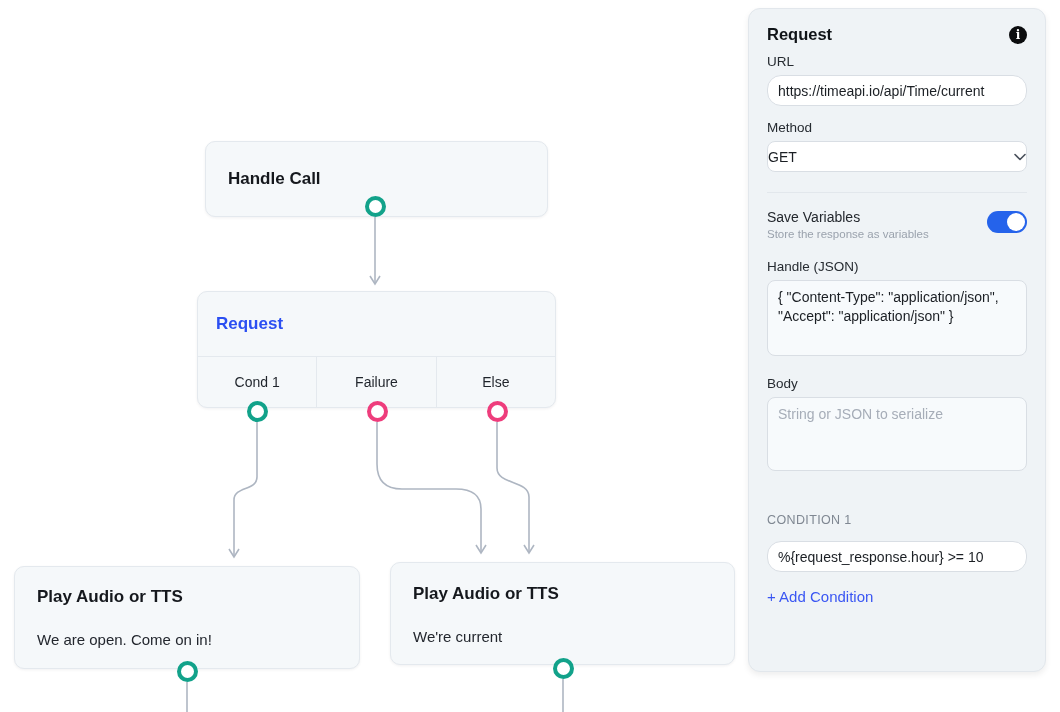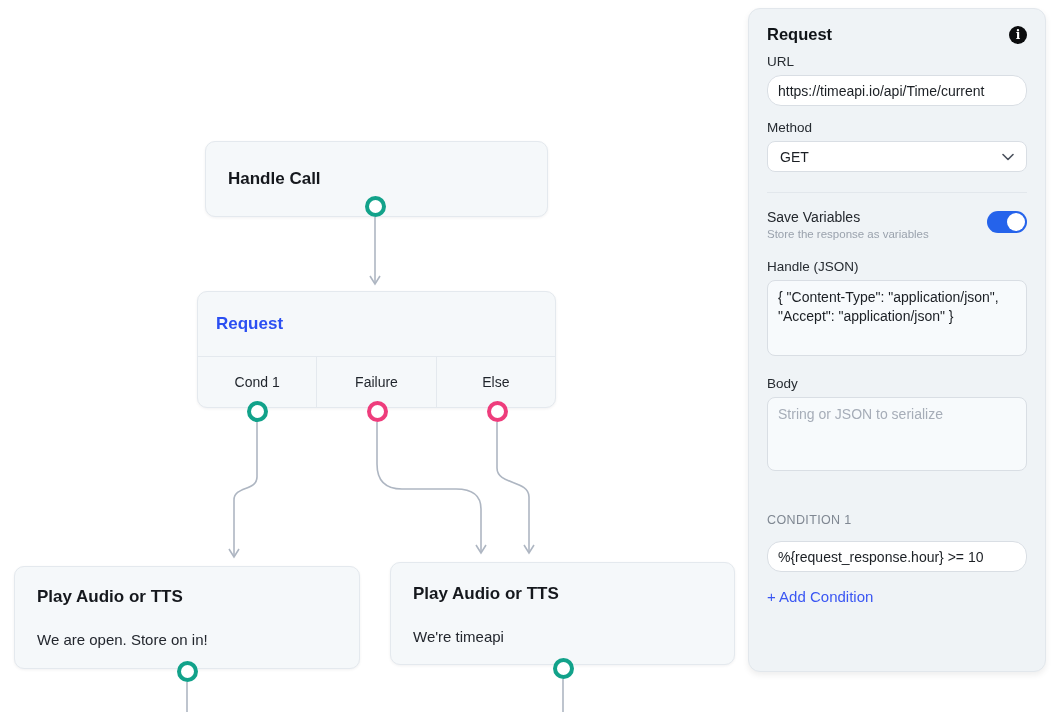--- a/index.html
+++ b/index.html
@@ -36,21 +36,21 @@
   .panel-title{font-size:16.5px;font-weight:700;color:#101418;}
   .info-badge{width:18px;height:18px;border-radius:50%;background:#0b0c0e;color:#ffffff;
     display:flex;align-items:center;justify-content:center;font-size:12px;font-weight:700;
     font-family:"DejaVu Serif",serif;cursor:pointer;}
   .f-label{font-size:13.5px;color:#262b31;margin:14px 0 6px;}
   .f-label.first{margin-top:2px;}
   .tbox{background:#ffffff;border:1px solid #d9dee4;border-radius:8px;box-sizing:border-box;
     width:100%;font-size:14px;color:#1b1f24;font-family:"Liberation Sans","DejaVu Sans",sans-serif;}
   input.tbox{height:31px;padding:0 10px;outline:none;border-radius:14px;}
   .select{height:31px;display:flex;align-items:center;justify-content:space-between;
-    padding:0 12px;cursor:pointer;}
+    padding:0 0;cursor:pointer;}
   .divider{border:none;border-top:1px solid #e2e7ec;margin:20px 0 16px;}
   .save-row{display:flex;align-items:flex-start;justify-content:space-between;margin:8px 0 19px;gap:23px;}
   .save-label{font-size:14px;color:#23272d;}
   .save-sub{font-size:11.5px;color:#9aa2ad;margin-top:3px;}
   .toggle{width:40px;height:22px;border-radius:11px;background:#2563eb;position:relative;
     cursor:pointer;flex-shrink:0;margin-top:2px;}
   .toggle .knob{position:absolute;right:2px;top:2px;width:18px;height:18px;border-radius:50%;
     background:#ffffff;}
   textarea.tbox{resize:none;padding:7px 10px;line-height:1.38;outline:none;
     background:#f7fafc;}
@@ -92,26 +92,26 @@
     </div>
     <div class="rq-ports">
       <div class="rq-port-cell">Cond 1</div>
       <div class="rq-port-cell">Failure</div>
       <div class="rq-port-cell">Else</div>
     </div>
   </div>
 
   <div class="node pa1">
     <div class="node-title">Play Audio or TTS</div>
-    <div class="pa-text">We are open. Store on in!</div>
+    <div class="pa-text">We are open. Come on in!</div>
   </div>
 
   <div class="node pa2">
     <div class="node-title">Play Audio or TTS</div>
-    <div class="pa-text">We're timeapi</div>
+    <div class="pa-text">We're current</div>
   </div>
 
   <div class="port" style="left:364.5px;top:195.5px;"></div>
   <div class="port" style="left:246.5px;top:400.5px;"></div>
   <div class="port pink" style="left:366.5px;top:400.5px;"></div>
   <div class="port pink" style="left:486.5px;top:400.5px;"></div>
   <div class="port" style="left:176.5px;top:660.5px;"></div>
   <div class="port" style="left:552.5px;top:657.5px;"></div>
 </div>
 

